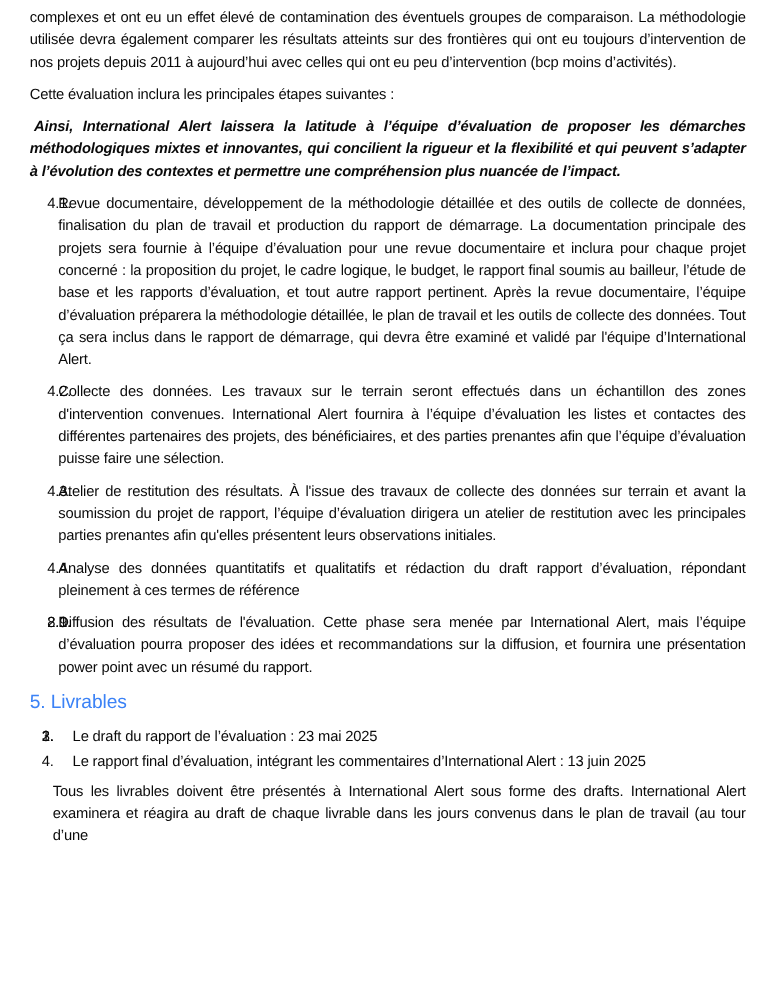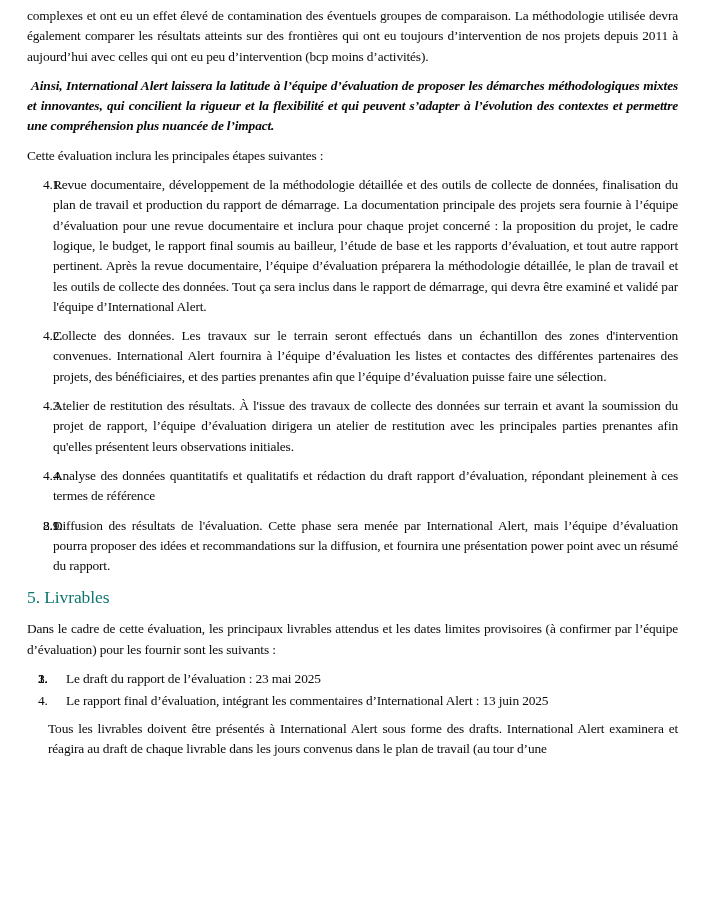--- a/index.html
+++ b/index.html
@@ -7,21 +7,21 @@
     padding: 0;
     background: #ffffff;
   }
   .page {
     position: relative;
     width: 688px;
     height: 908px;
     box-sizing: border-box;
     padding: 6px 10px 0 27px;
     background: #ffffff;
-    font-family: Liberation Serif, serif;
+    font-family: Liberation Sans, sans-serif;
     font-size: 13.4px;
     letter-spacing: -0.15px;
     line-height: 20.3px;
     color: #0a0a0a;
     overflow: hidden;
   }
   .para {
     margin: 0 0 9px 0;
     text-align: justify;
   }
@@ -67,23 +67,23 @@
     margin-left: 21px;
   }
 </style>
 </head>
 <body>
 
 <div class="page">
 
   <p class="para">complexes et ont eu un effet élevé de contamination des éventuels groupes de comparaison. La méthodologie utilisée devra également comparer les résultats atteints sur des frontières qui ont eu toujours d’intervention de nos projets depuis 2011 à aujourd’hui avec celles qui ont eu peu d’intervention (bcp moins d’activités).</p>
 
+  <p class="para">Cette évaluation inclura les principales étapes suivantes :</p>
+
   <p class="para emphasis">Ainsi, International Alert laissera la latitude à l’équipe d’évaluation de proposer les démarches méthodologiques mixtes et innovantes, qui concilient la rigueur et la flexibilité et qui peuvent s’adapter à l’évolution des contextes et permettre une compréhension plus nuancée de l’impact.</p>
-
-  <p class="para">Cette évaluation inclura les principales étapes suivantes :</p>
 
   <div class="steps">
     <div class="step">
       <span class="num">4.1.</span>
       <span>Revue documentaire, développement de la méthodologie détaillée et des outils de collecte de données, finalisation du plan de travail et production du rapport de démarrage. La documentation principale des projets sera fournie à l’équipe d’évaluation pour une revue documentaire et inclura pour chaque projet concerné : la proposition du projet, le cadre logique, le budget, le rapport final soumis au bailleur, l’étude de base et les rapports d’évaluation, et tout autre rapport pertinent. Après la revue documentaire, l’équipe d’évaluation préparera la méthodologie détaillée, le plan de travail et les outils de collecte des données. Tout ça sera inclus dans le rapport de démarrage, qui devra être examiné et validé par l'équipe d’International Alert.</span>
     </div>
     <div class="step">
       <span class="num">4.2.</span>
       <span>Collecte des données. Les travaux sur le terrain seront effectués dans un échantillon des zones d'intervention convenues. International Alert fournira à l’équipe d’évaluation les listes et contactes des différentes partenaires des projets, des bénéficiaires, et des parties prenantes afin que l’équipe d’évaluation puisse faire une sélection.</span>
     </div>
@@ -97,23 +97,22 @@
     </div>
     <div class="step">
       <span class="num">8.1.</span>
     </div>
     <div class="step">
       <span class="num">2.9.</span>
       <span>Diffusion des résultats de l'évaluation. Cette phase sera menée par International Alert, mais l’équipe d’évaluation pourra proposer des idées et recommandations sur la diffusion, et fournira une présentation power point avec un résumé du rapport.</span>
     </div>
   </div>
 
-  <h2 class="section-heading" style="color: #0f766e;">5. Livrables</h2>
+  <h2 class="section-heading" style="color: #3b82f6;">5. Livrables</h2>
 
-  <p class="para">Dans le cadre de cette évaluation, les principaux livrables attendus et les dates limites provisoires (à confirmer par l’équipe d’évaluation) pour les fournir sont les suivants :</p>
 
   <div class="deliv-list">
     <div class="deliv">
       <span class="num">1.</span>
     </div>
     <div class="deliv">
       <span class="num">2.</span>
     </div>
     <div class="deliv">
       <span class="num">3.</span>

